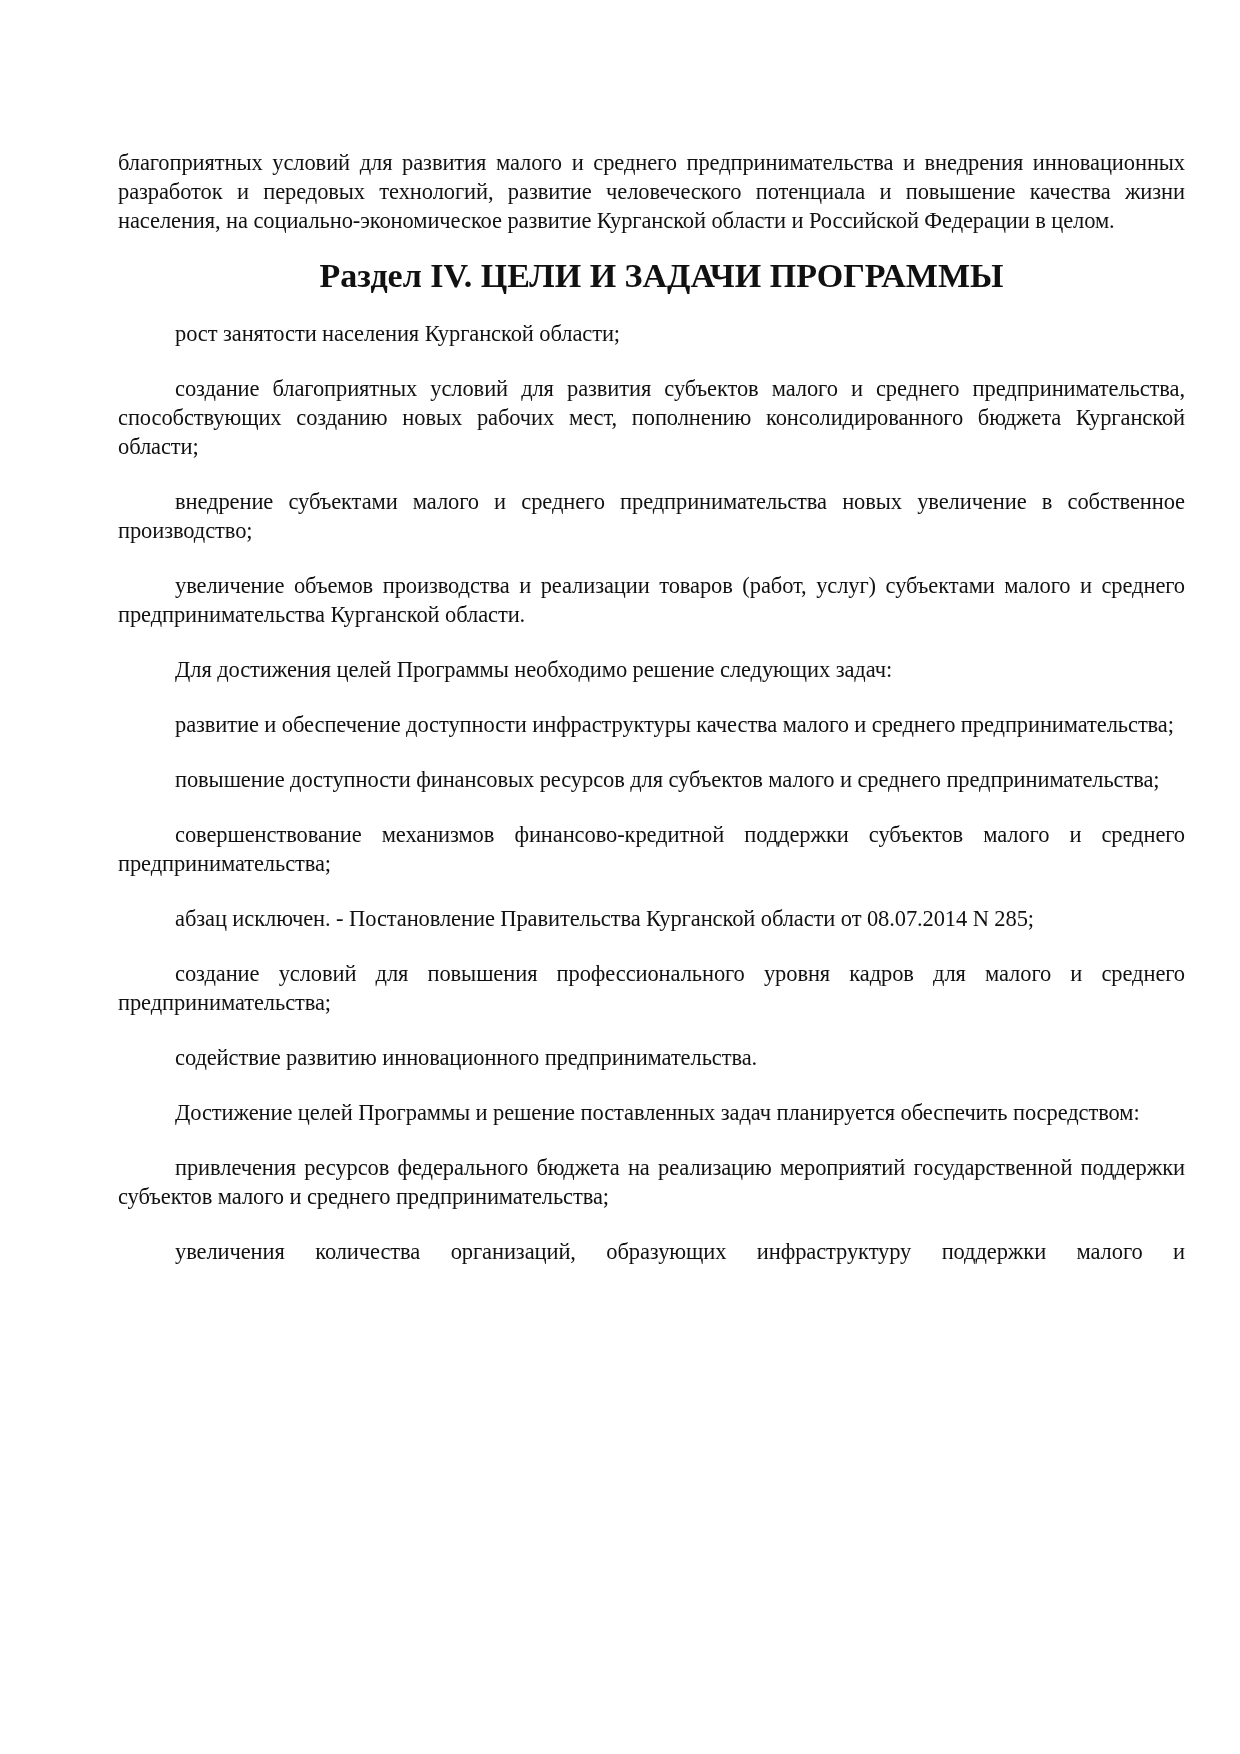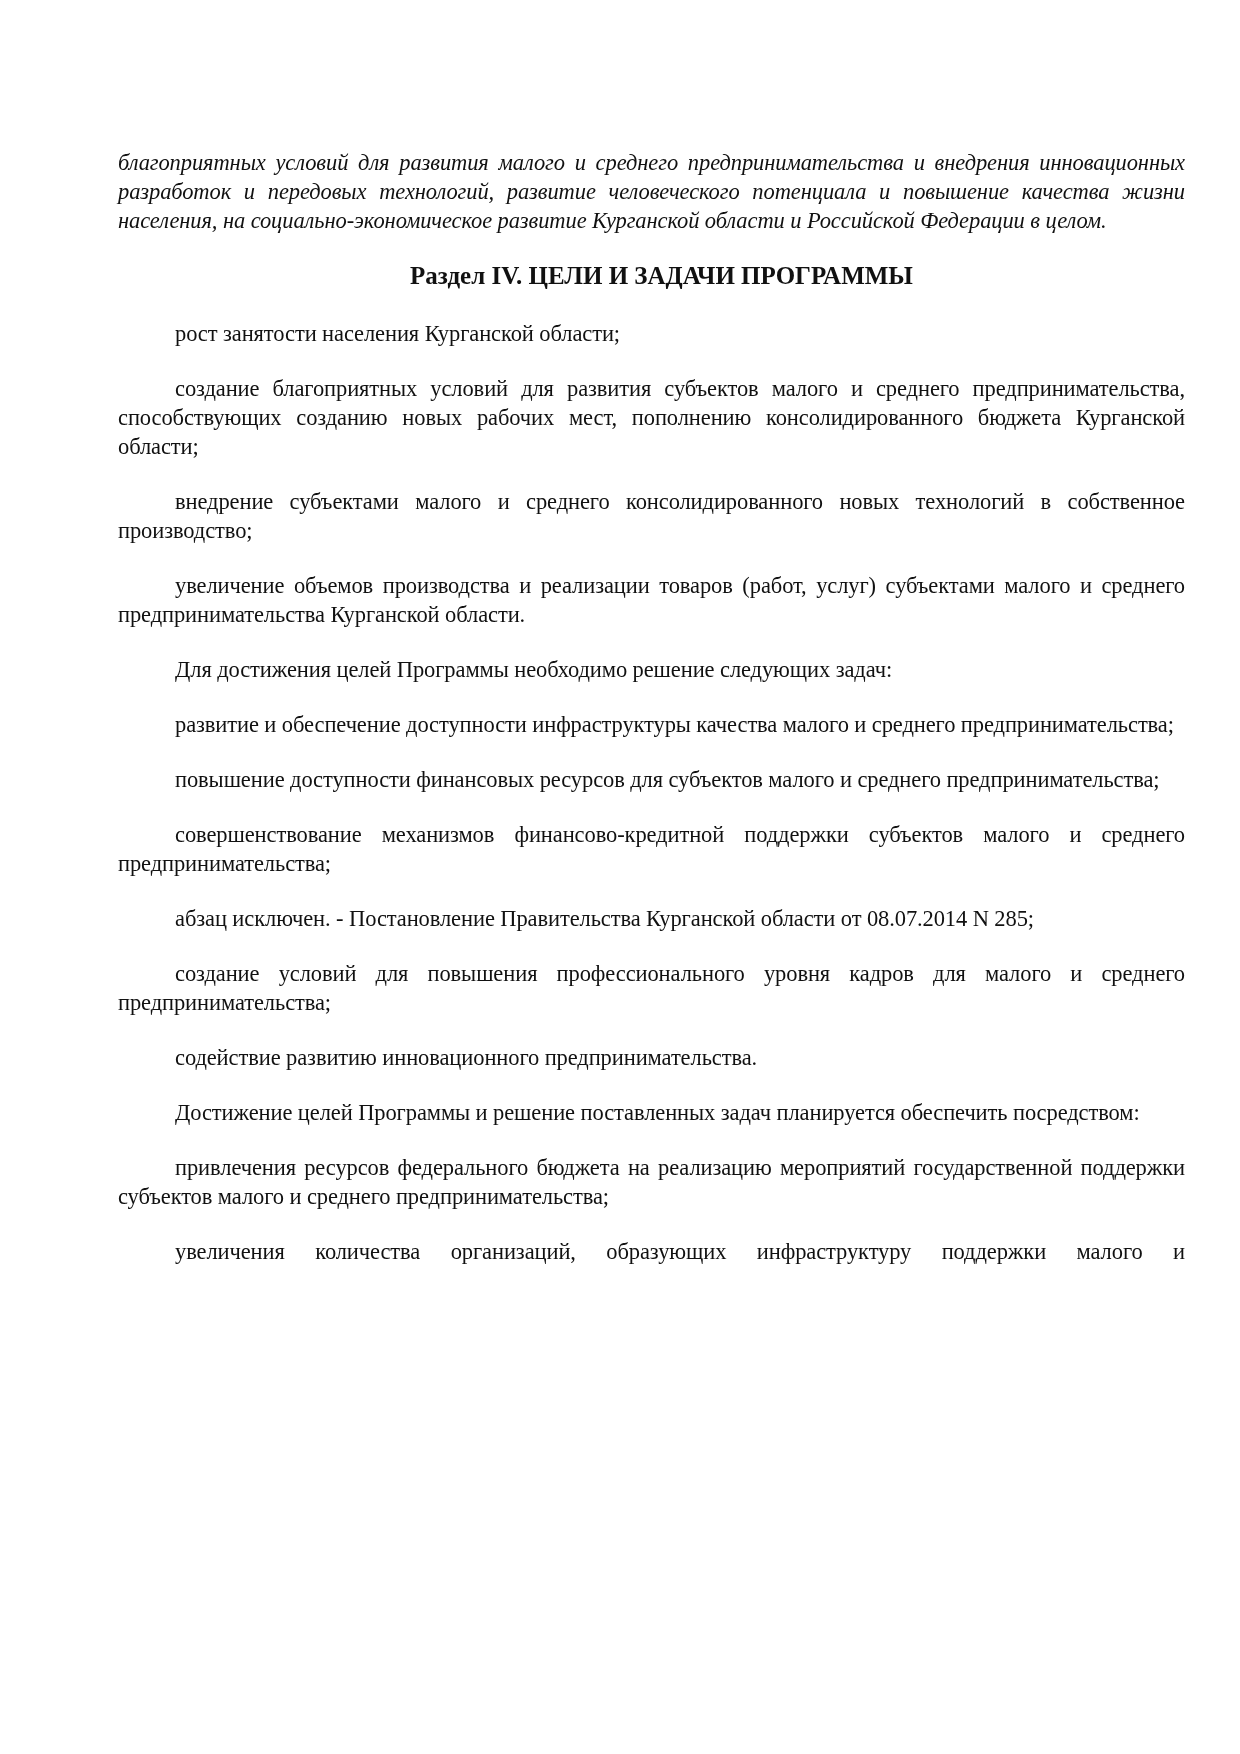--- a/index.html
+++ b/index.html
@@ -24,26 +24,25 @@
     .para {
       font-size: 22.5px;
       line-height: 29px;
       text-align: justify;
       text-indent: 57px;
       margin: 0 0 26px 0;
       letter-spacing: -0.1px;
     }
     .para.no-indent {
       text-indent: 0;
-      font-style: italic;
     }
     .heading {
       font-family: "Liberation Serif", "DejaVu Serif", serif;
       font-weight: bold;
-      font-size: 25px;
+      font-size: 34px;
       line-height: 30px;
       text-align: center;
       margin: 13px 0 28px 0;
       padding-left: 20px;
     }
     .para.last {
       margin-bottom: 16px;
     }
   </style>
 </head>
@@ -51,21 +50,21 @@
 
 <div class="page">
 
   <p class="para no-indent">благоприятных условий для развития малого и среднего предпринимательства и внедрения инновационных разработок и передовых технологий, развитие человеческого потенциала и повышение качества жизни населения, на социально-экономическое развитие Курганской области и Российской Федерации в целом.</p>
 
   <h2 class="heading">Раздел IV. ЦЕЛИ И ЗАДАЧИ ПРОГРАММЫ</h2>
 
 
   <p class="para">рост занятости населения Курганской области;</p>
   <p class="para">создание благоприятных условий для развития субъектов малого и среднего предпринимательства, способствующих созданию новых рабочих мест, пополнению консолидированного бюджета Курганской области;</p>
-  <p class="para">внедрение субъектами малого и среднего консолидированного новых технологий в собственное производство;</p>
+  <p class="para">внедрение субъектами малого и среднего предпринимательства новых увеличение в собственное производство;</p>
   <p class="para">увеличение объемов производства и реализации товаров (работ, услуг) субъектами малого и среднего предпринимательства Курганской области.</p>
 
   <p class="para">Для достижения целей Программы необходимо решение следующих задач:</p>
 
   <p class="para">развитие и обеспечение доступности инфраструктуры качества малого и среднего предпринимательства;</p>
   <p class="para">повышение доступности финансовых ресурсов для субъектов малого и среднего предпринимательства;</p>
   <p class="para">совершенствование механизмов финансово-кредитной поддержки субъектов малого и среднего предпринимательства;</p>
   <p class="para">абзац исключен. - Постановление Правительства Курганской области от 08.07.2014 N 285;</p>
   <p class="para">создание условий для повышения профессионального уровня кадров для малого и среднего предпринимательства;</p>
   <p class="para">содействие развитию инновационного предпринимательства.</p>

